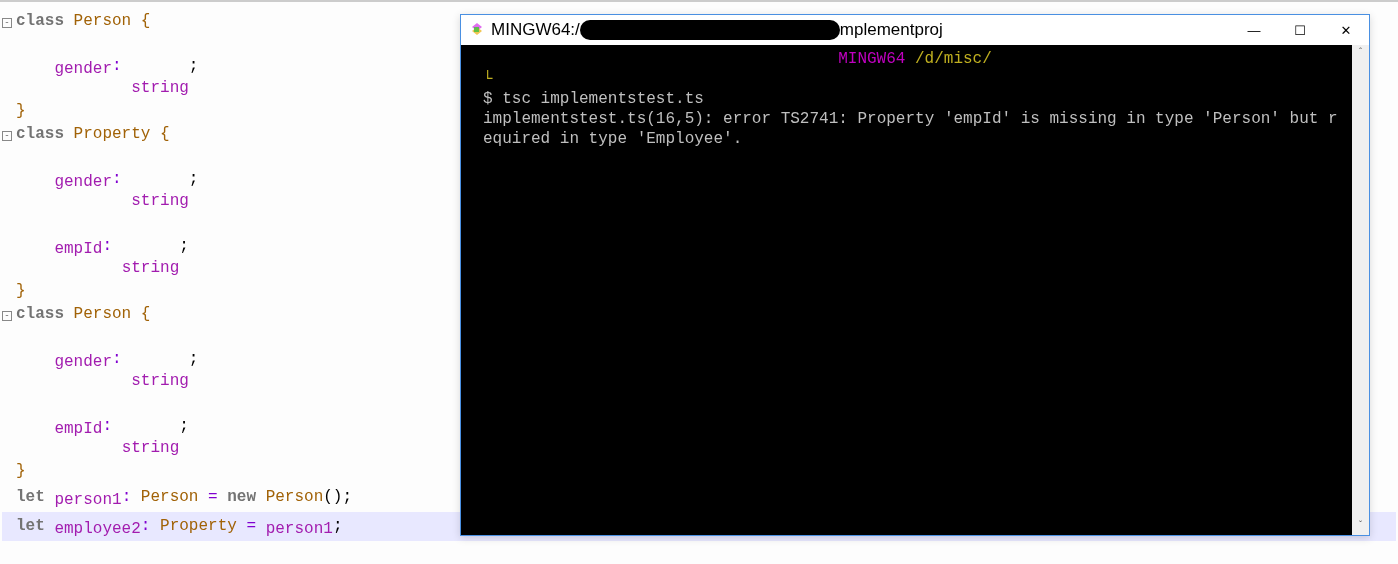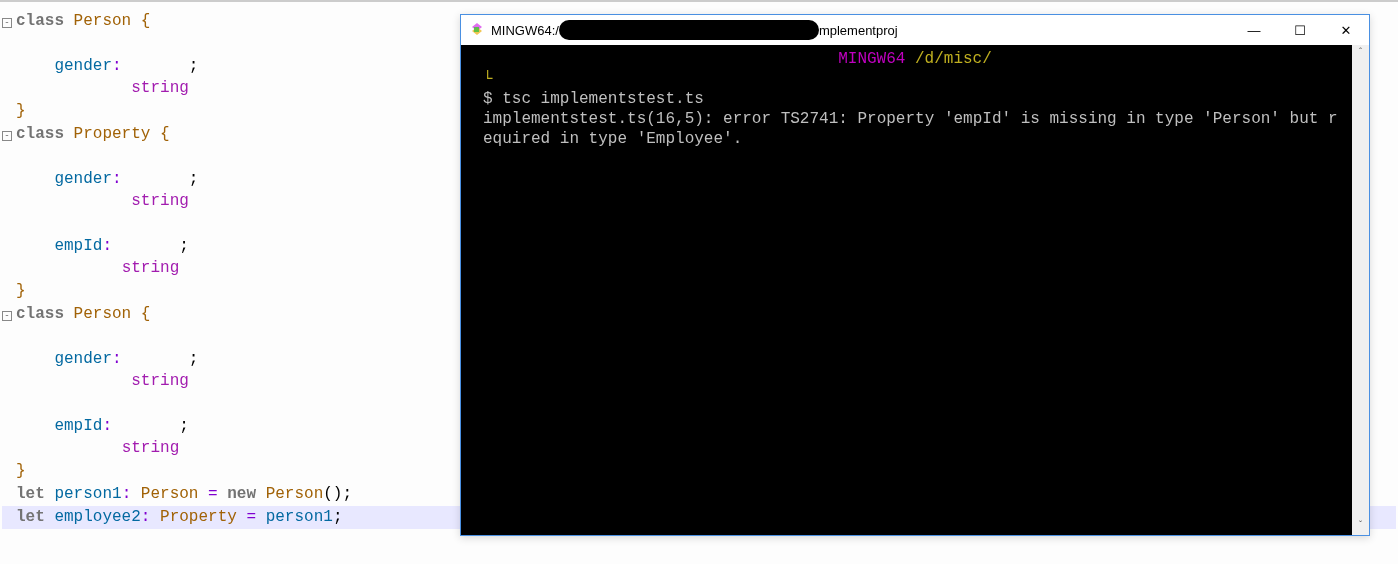--- a/index.html
+++ b/index.html
@@ -46,21 +46,21 @@
       display: inline-block;
       width: 14px;
       position: relative;
     }
     .highlight-line {
       background: #e8e8ff;
       width: 100%;
     }
     .kw { color: #737373; font-weight: bold; }
     .cls { color: #a16207; }
-    .prop { color: #0369a1; }
+    .prop { color: #a21caf; margin-top: 6px; }
     .type { color: #a21caf; margin-top: 44px; }
     .op { color: #8000d0; }
     .punct { color: #000; }
 
     .terminal-window {
       position: absolute;
       left: 460px;
       top: 14px;
       width: 910px;
       height: 522px;
@@ -80,21 +80,21 @@
     }
     .titlebar-icon {
       width: 16px;
       height: 16px;
       margin-right: 6px;
       position: relative;
     }
     .titlebar-icon svg { display: block; }
     .titlebar-text {
       font-family: 'Segoe UI', Tahoma, sans-serif;
-      font-size: 13px;
+      font-size: 17px;
       color: #000;
       display: flex;
       align-items: center;
     }
     .titlebar-redacted {
       display: inline-block;
       width: 260px;
       height: 20px;
       background: #000;
       border-radius: 11px;

